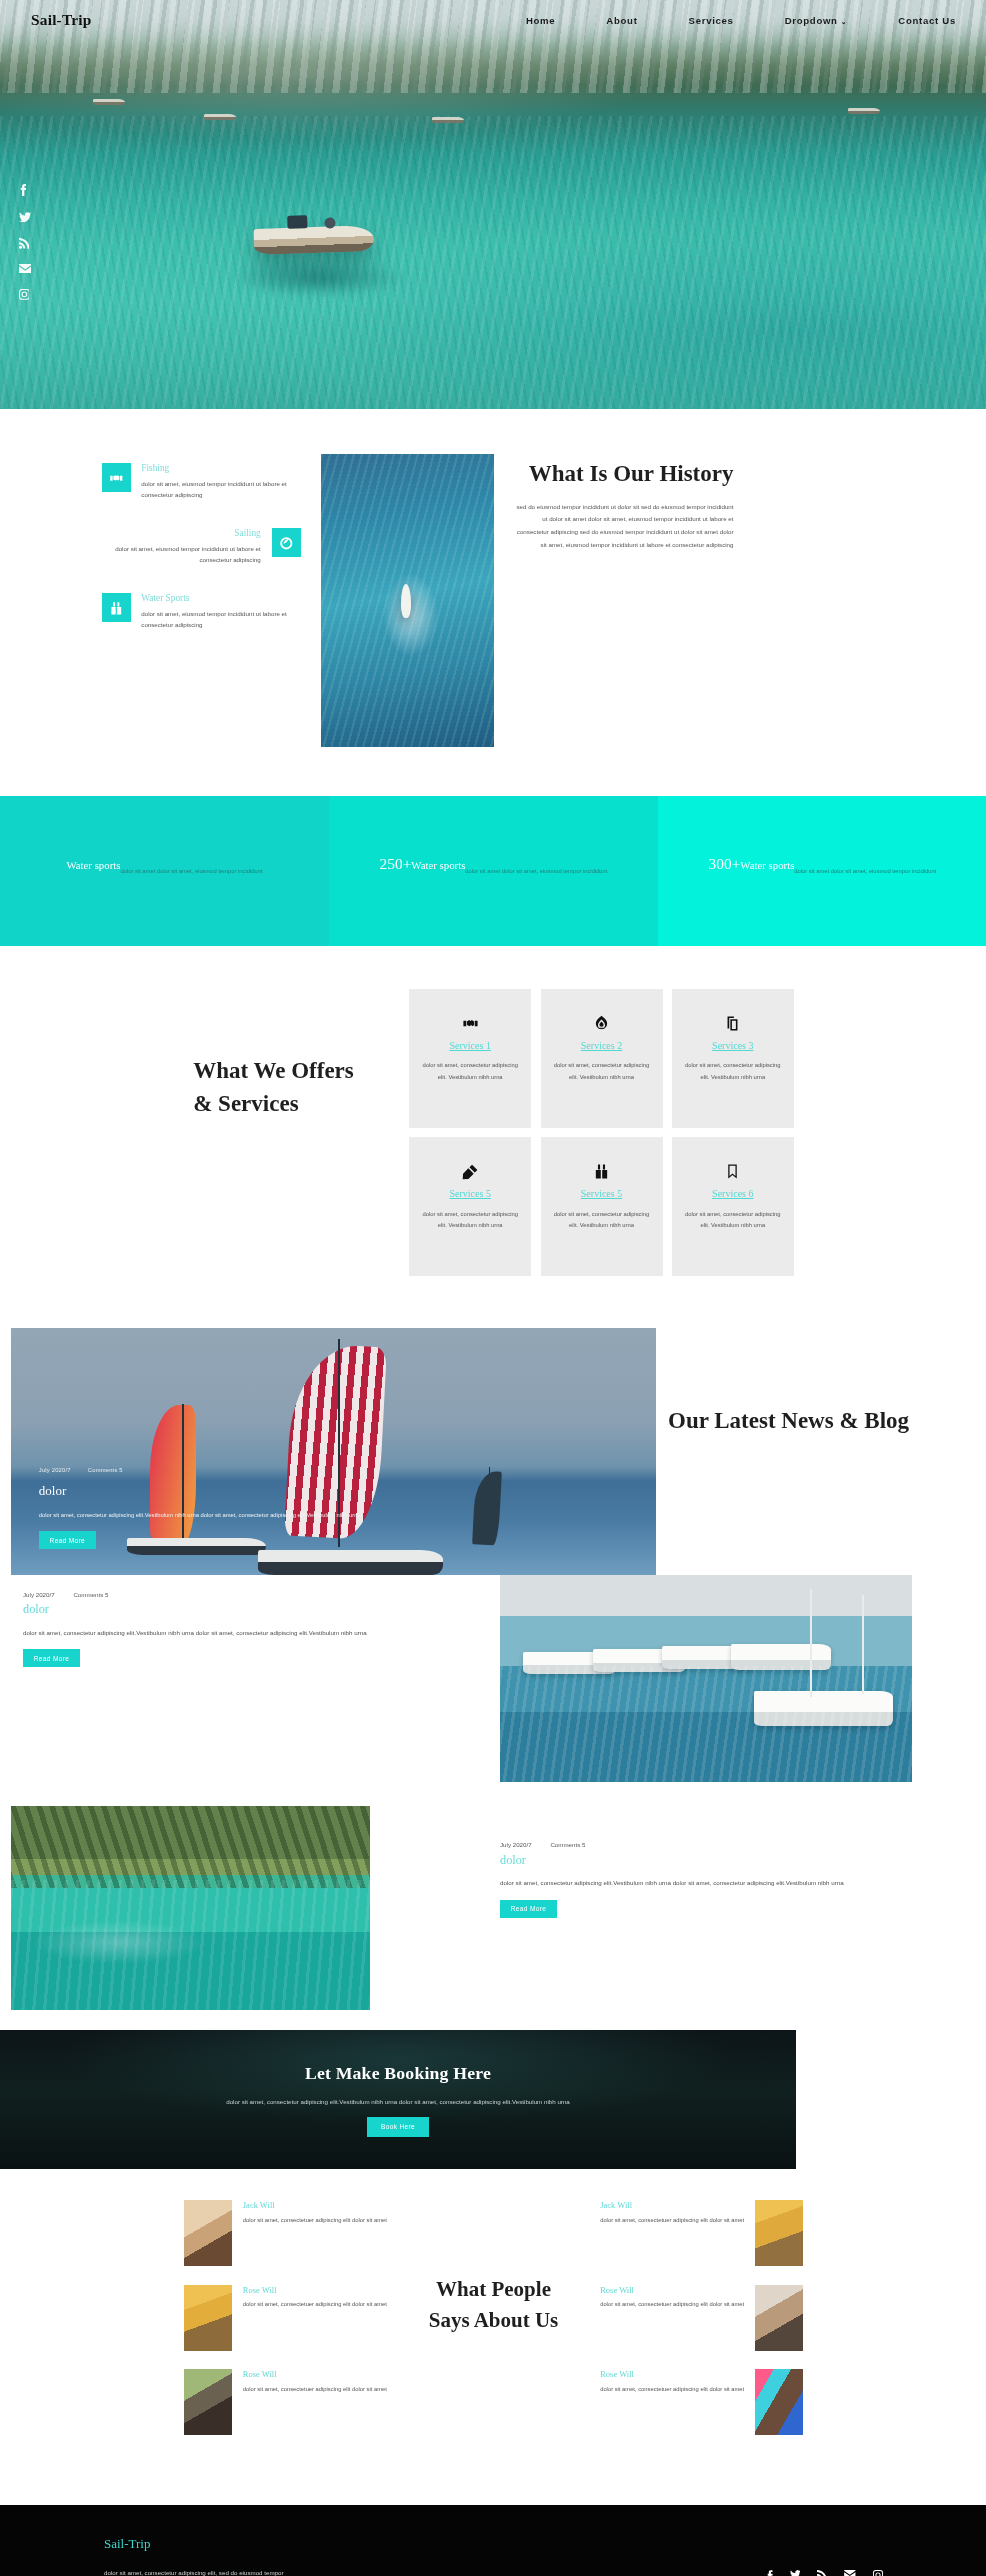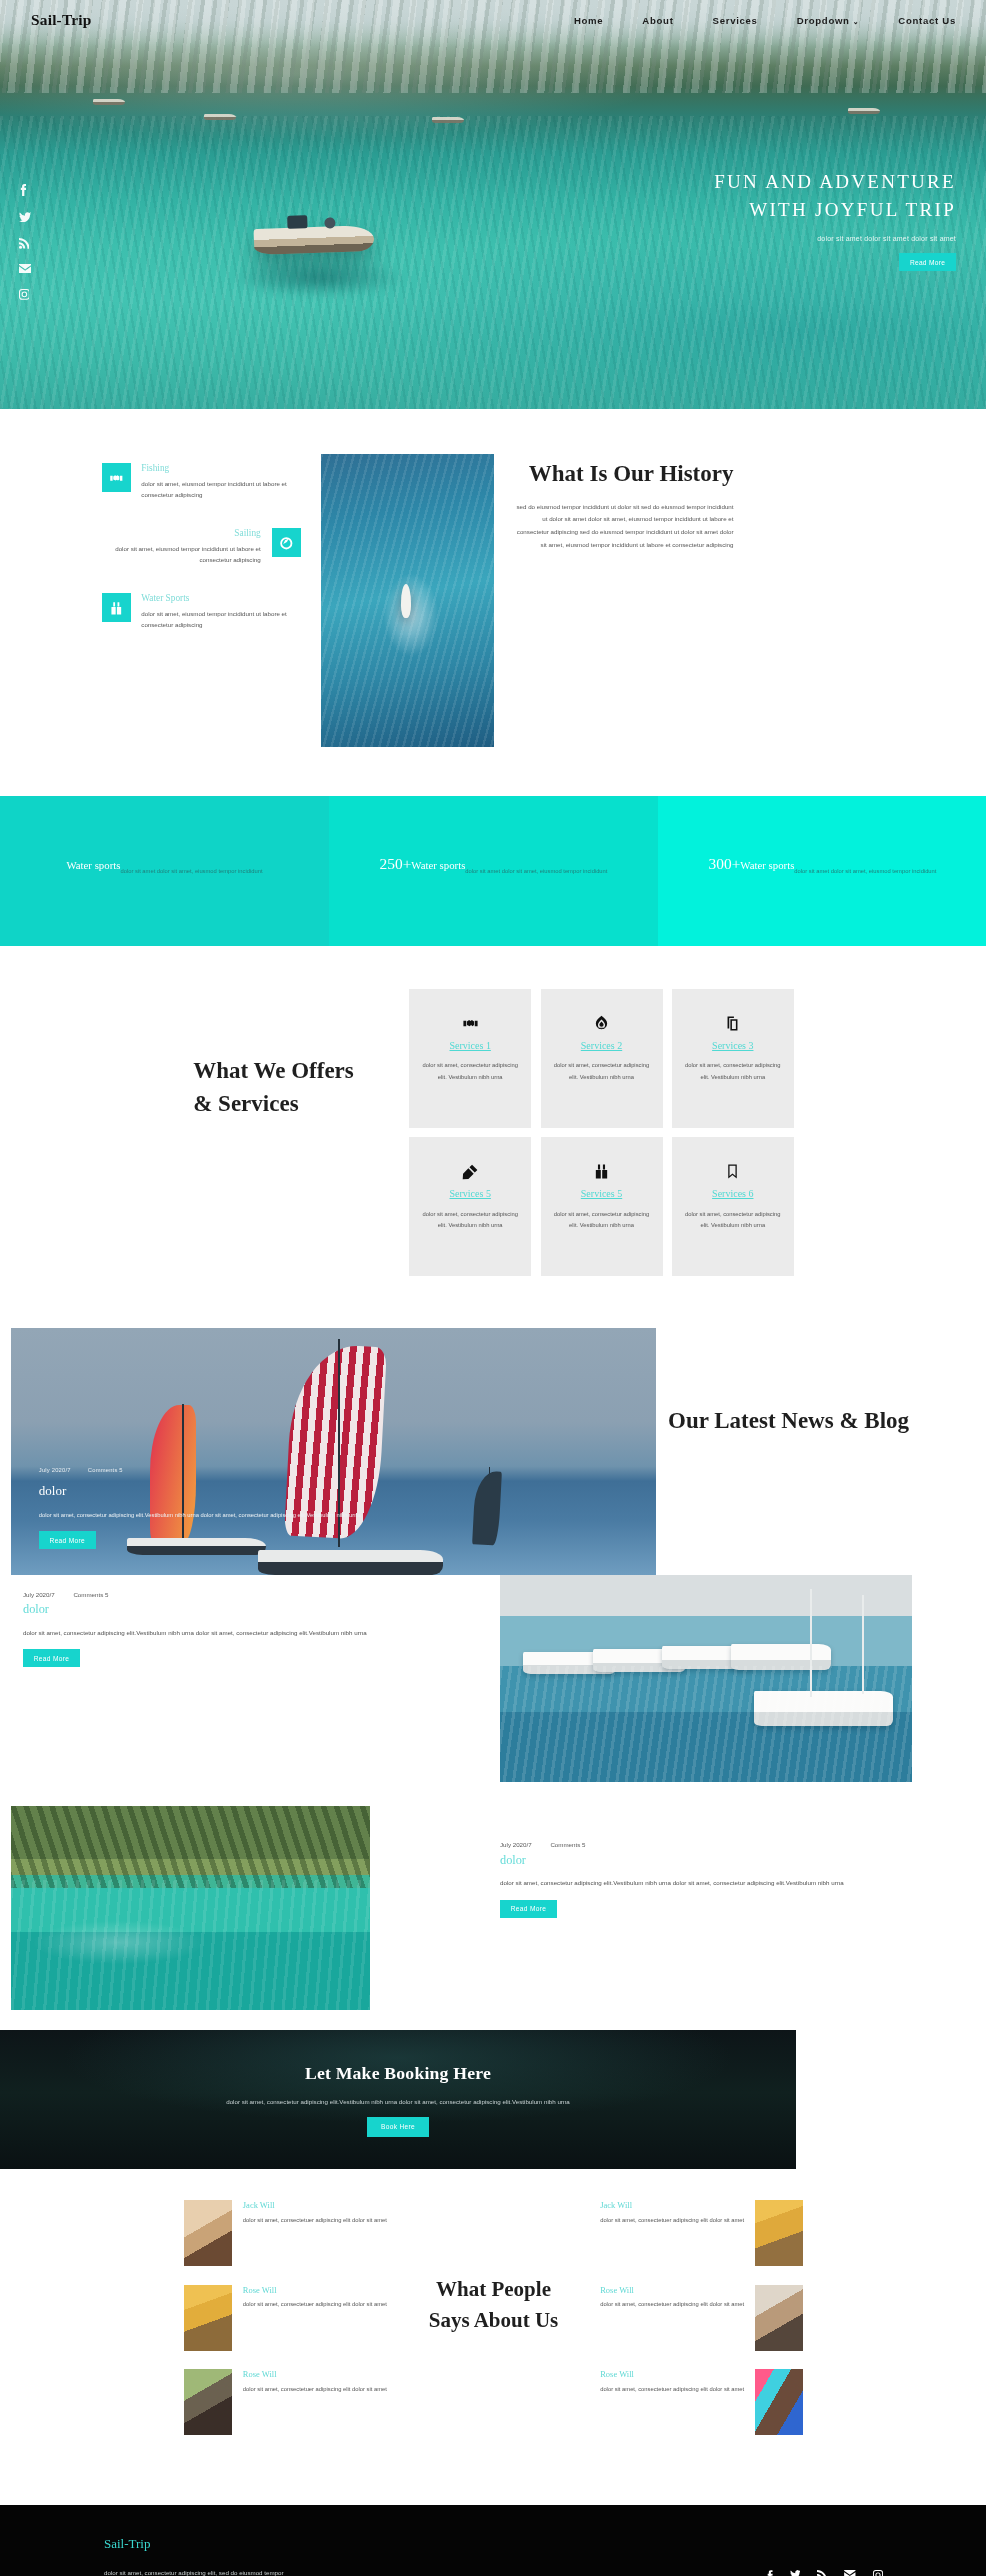--- a/index.html
+++ b/index.html
@@ -90,21 +90,21 @@
     padding: 0 31px;
     z-index: 20;
   }
   .brand {
     font-family: "Liberation Serif", serif;
     font-weight: bold;
     font-size: 15.4px;
     color: #111;
     letter-spacing: 0.2px;
   }
-  .nav-links { margin-left: auto; display: flex; align-items: center; gap: 39px; }
+  .nav-links { margin-left: auto; display: flex; align-items: center; gap: 51px; }
   .nav-links a {
     color: #1c1c1c;
     text-decoration: none;
     font-size: 9.6px;
     font-weight: bold;
     letter-spacing: 0.7px;
     white-space: nowrap;
   }
   .caret { font-size: 7px; margin-left: 3.1px; }
 
@@ -418,28 +418,20 @@
         </svg>
       </span>
     <span>
         <svg width="10.8" height="10.8" viewBox="0 0 14 14">
           <path d="M10 0H4a4 4 0 0 0-4 4v6a4 4 0 0 0 4 4h6a4 4 0 0 0 4-4V4a4 4 0 0 0-4-4zm2.7 10a2.7 2.7 0 0 1-2.7 2.7H4A2.7 2.7 0 0 1 1.3 10V4A2.7 2.7 0 0 1 4 1.3h6A2.7 2.7 0 0 1 12.7 4z"></path>
           <path d="M7 3.4A3.6 3.6 0 1 0 10.6 7 3.6 3.6 0 0 0 7 3.4zm0 5.9A2.3 2.3 0 1 1 9.3 7 2.3 2.3 0 0 1 7 9.3z"></path>
         </svg>
       </span>
   </div>
 
-  <div class="hero-copy">
-    <div class="hero-title">
-      <div>FUN AND ADVENTURE</div>
-      <div>WITH JOYFUL TRIP</div>
-    </div>
-    <div class="hero-sub">dolor sit amet dolor sit amet dolor sit amet</div>
-    <button class="btn-teal">Read More</button>
-  </div>
 </section>
 
 <section class="history">
   <div class="feat-col">
     <div class="feat">
       <div class="feat-icon">
         <svg width="14.6" height="14.6" viewBox="0 0 24 24">
             <path d="M2 8h4v8H2zM18 8h4v8h-4zM7 9l3-2 2 1.4L14 7l3 2v5l-2.2 1.8-2-1.6-2 1.6L7 14z"></path>
           </svg>
       </div>

